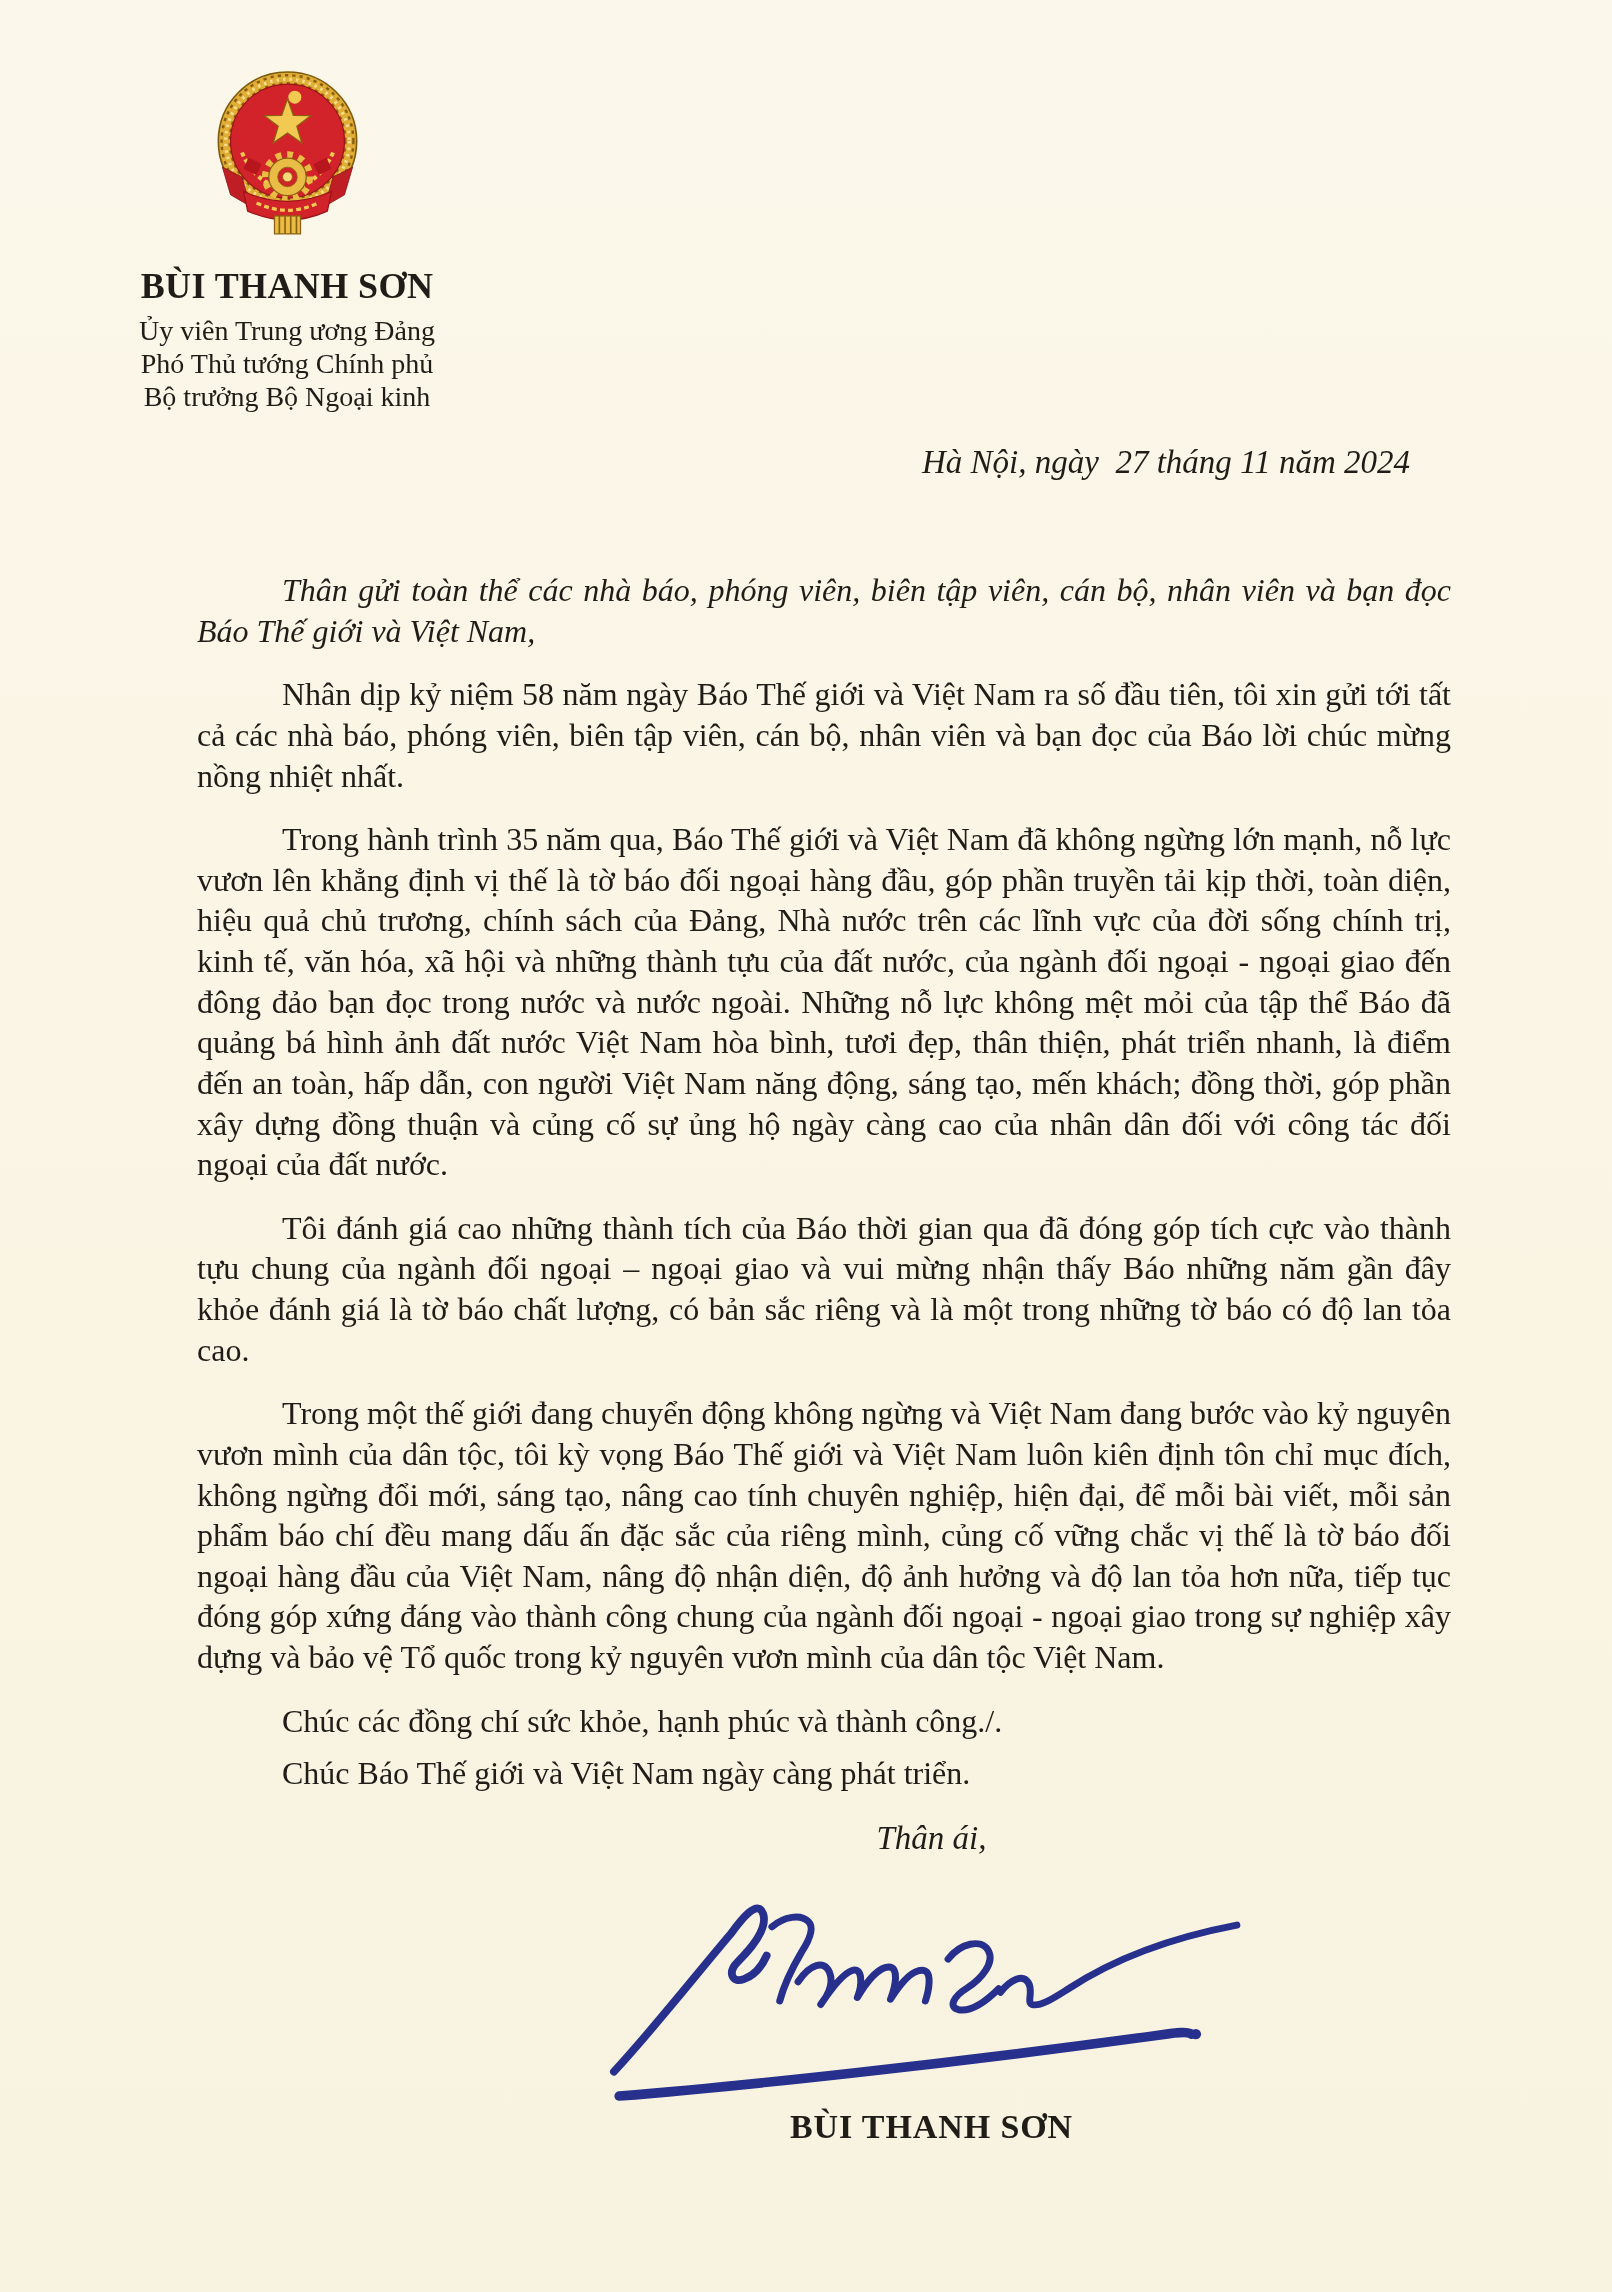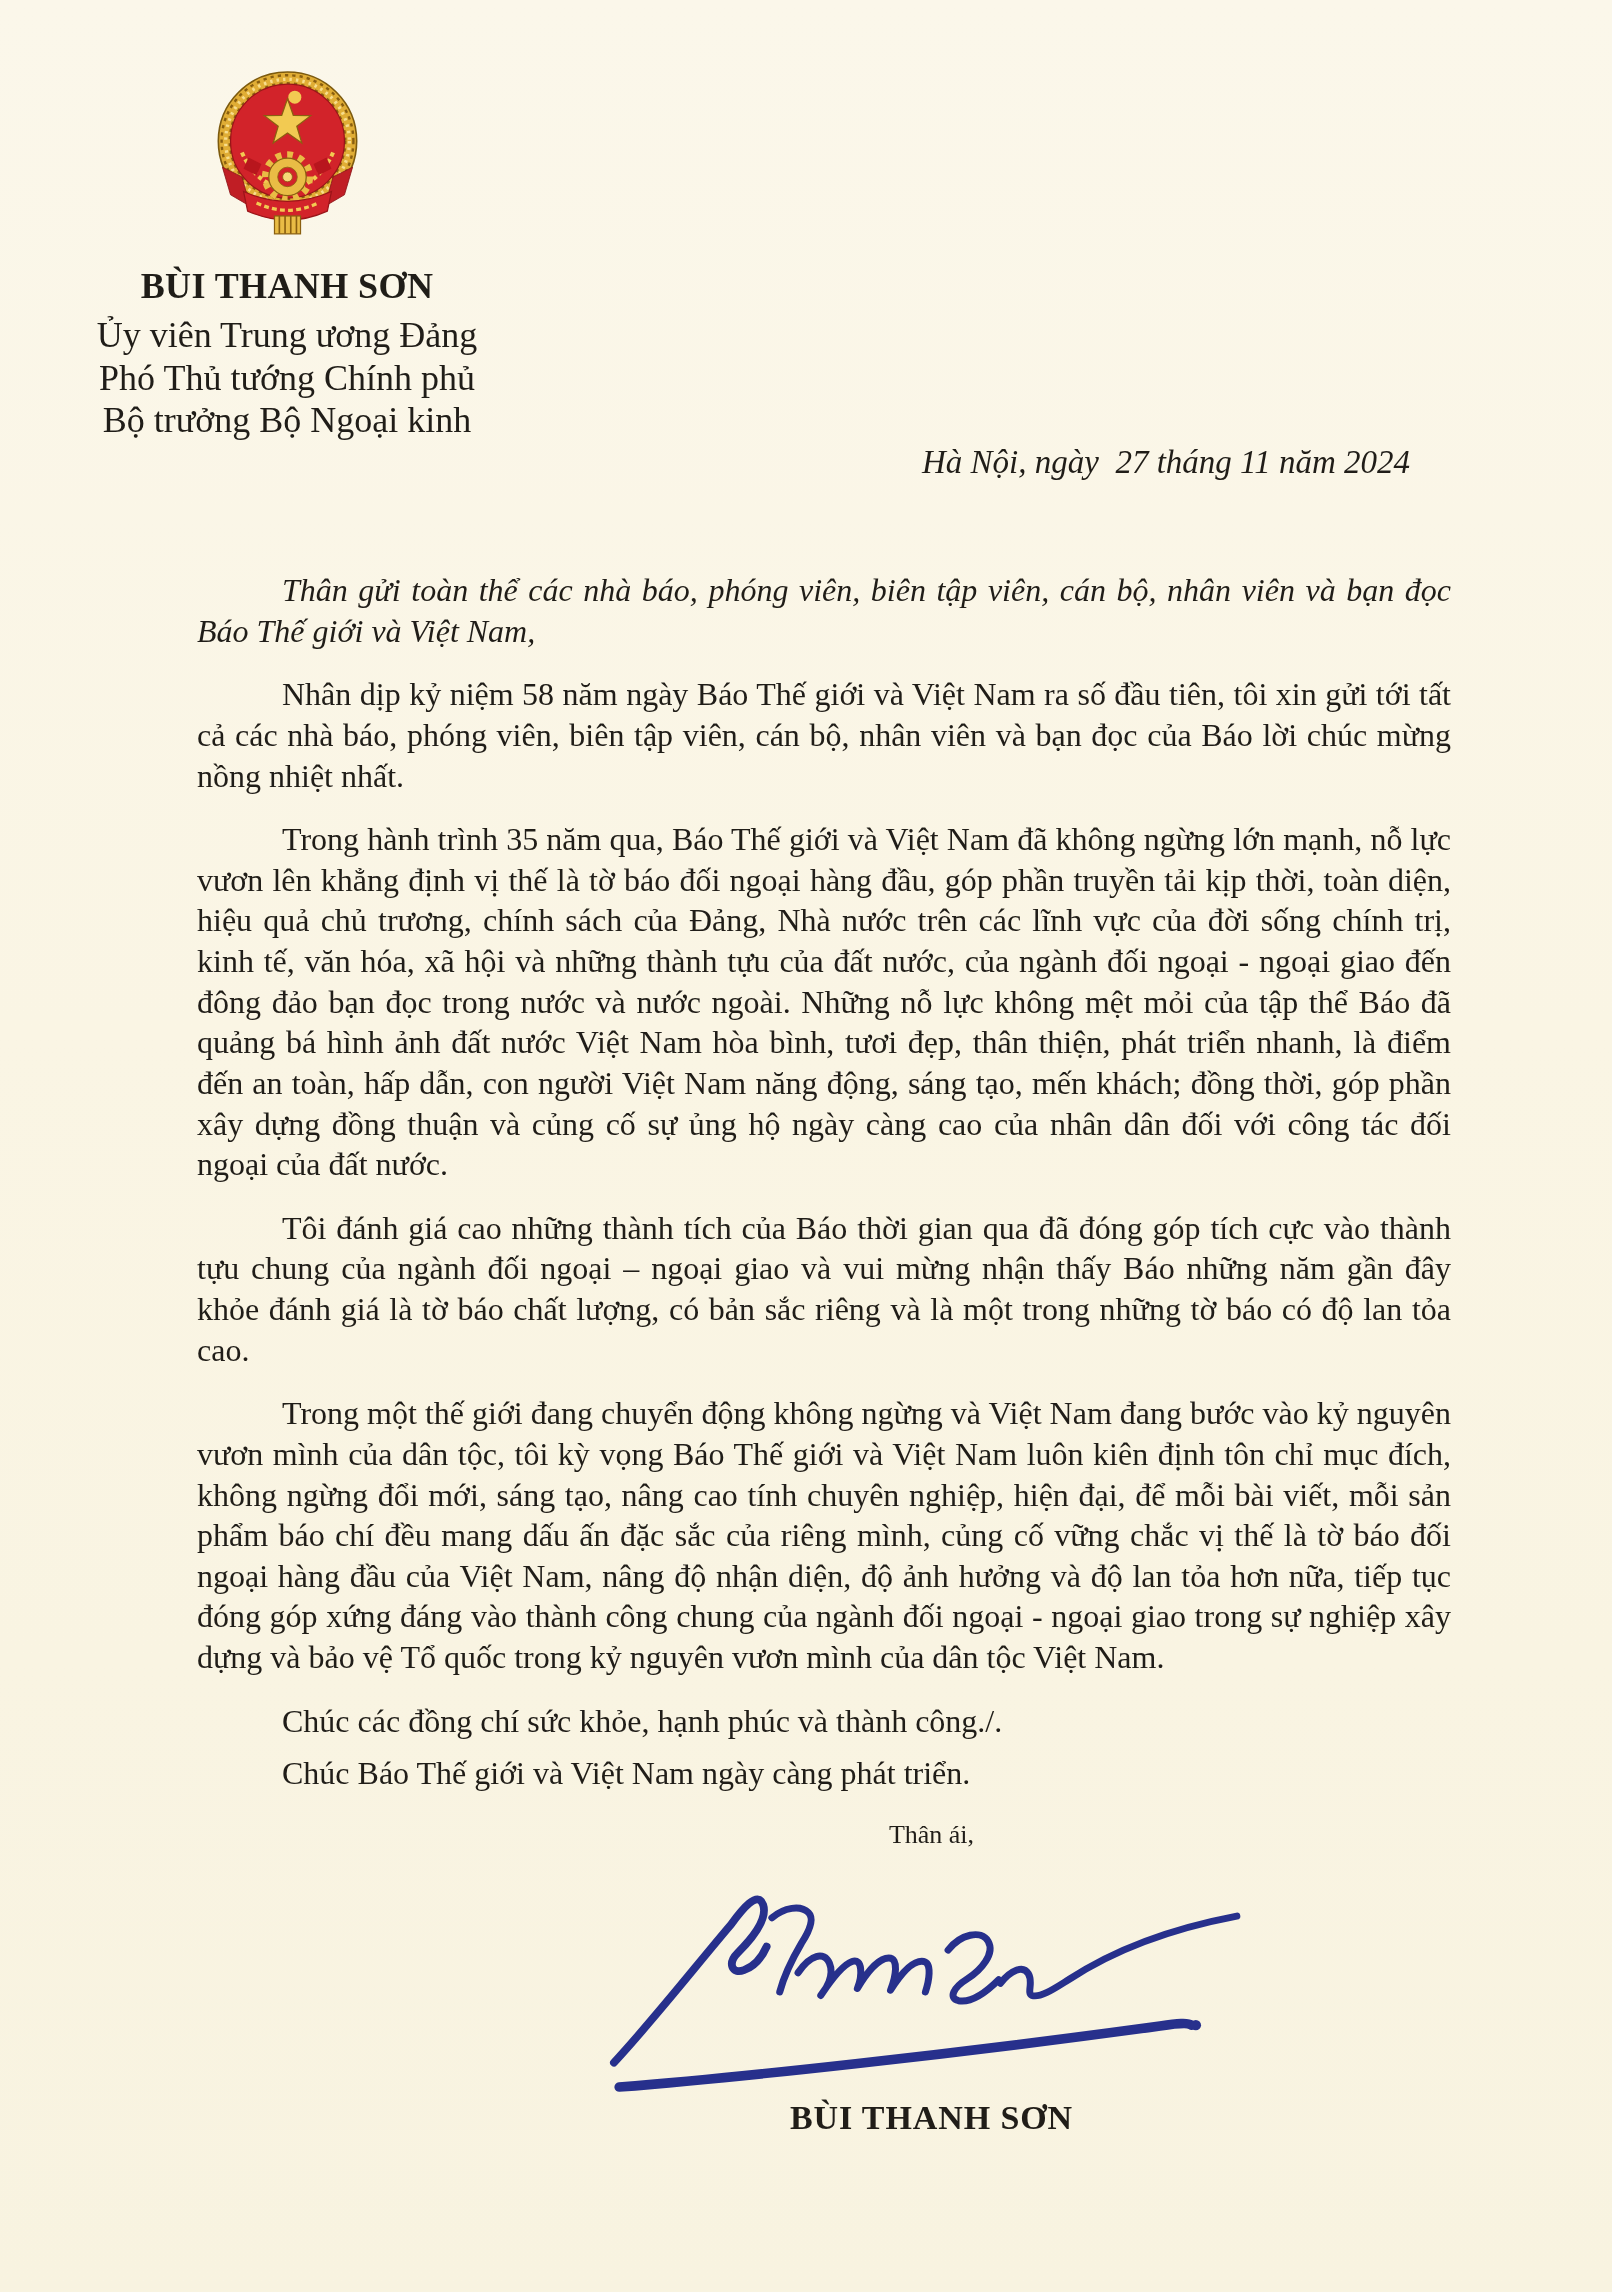--- a/index.html
+++ b/index.html
@@ -18,39 +18,39 @@
   
   .letterhead {
     position: absolute; top: 63px; left: 88px; width: 398px;
     text-align: center;
   }
   .emblem { display: block; margin: 0 auto 23px auto; }
   .lh-name {
     font-weight: bold; font-size: 36px; letter-spacing: 0.4px;
     margin-bottom: 7.2px; white-space: nowrap;
   }
-  .lh-title { font-size: 36px; line-height: 1.18; white-space: nowrap; }
+  .lh-title { font-size: 28px; line-height: 1.18; white-space: nowrap; }
   
   .dateline {
     position: absolute; top: 444px; right: 202px;
     font-style: italic; font-size: 33px; white-space: pre;
   }
   
   .content {
     position: absolute; top: 570px; left: 197px; width: 1254px;
     font-size: 32px; line-height: 1.27;
   }
   .content p { margin: 0 0 23px 0; text-align: justify; text-indent: 85px; }
   .salutation { font-style: italic; }
   .content p.wish { text-align: left; margin-bottom: 11.6px; }
   
   .closing {
     margin: 25px 0 0 403px; width: 663px; text-align: center;
   }
-  .valediction { font-size: 26px; }
+  .valediction { font-style: italic; font-size: 33px; }
   .signature { display: block; margin: 16px auto 0 auto; }
   .sig-name {
     font-weight: bold; font-size: 34px; letter-spacing: 0.9px; margin-top: -7.2px;
     white-space: nowrap;
   }
 </style>
 </head>
 <body>
 
 <div class="page">

